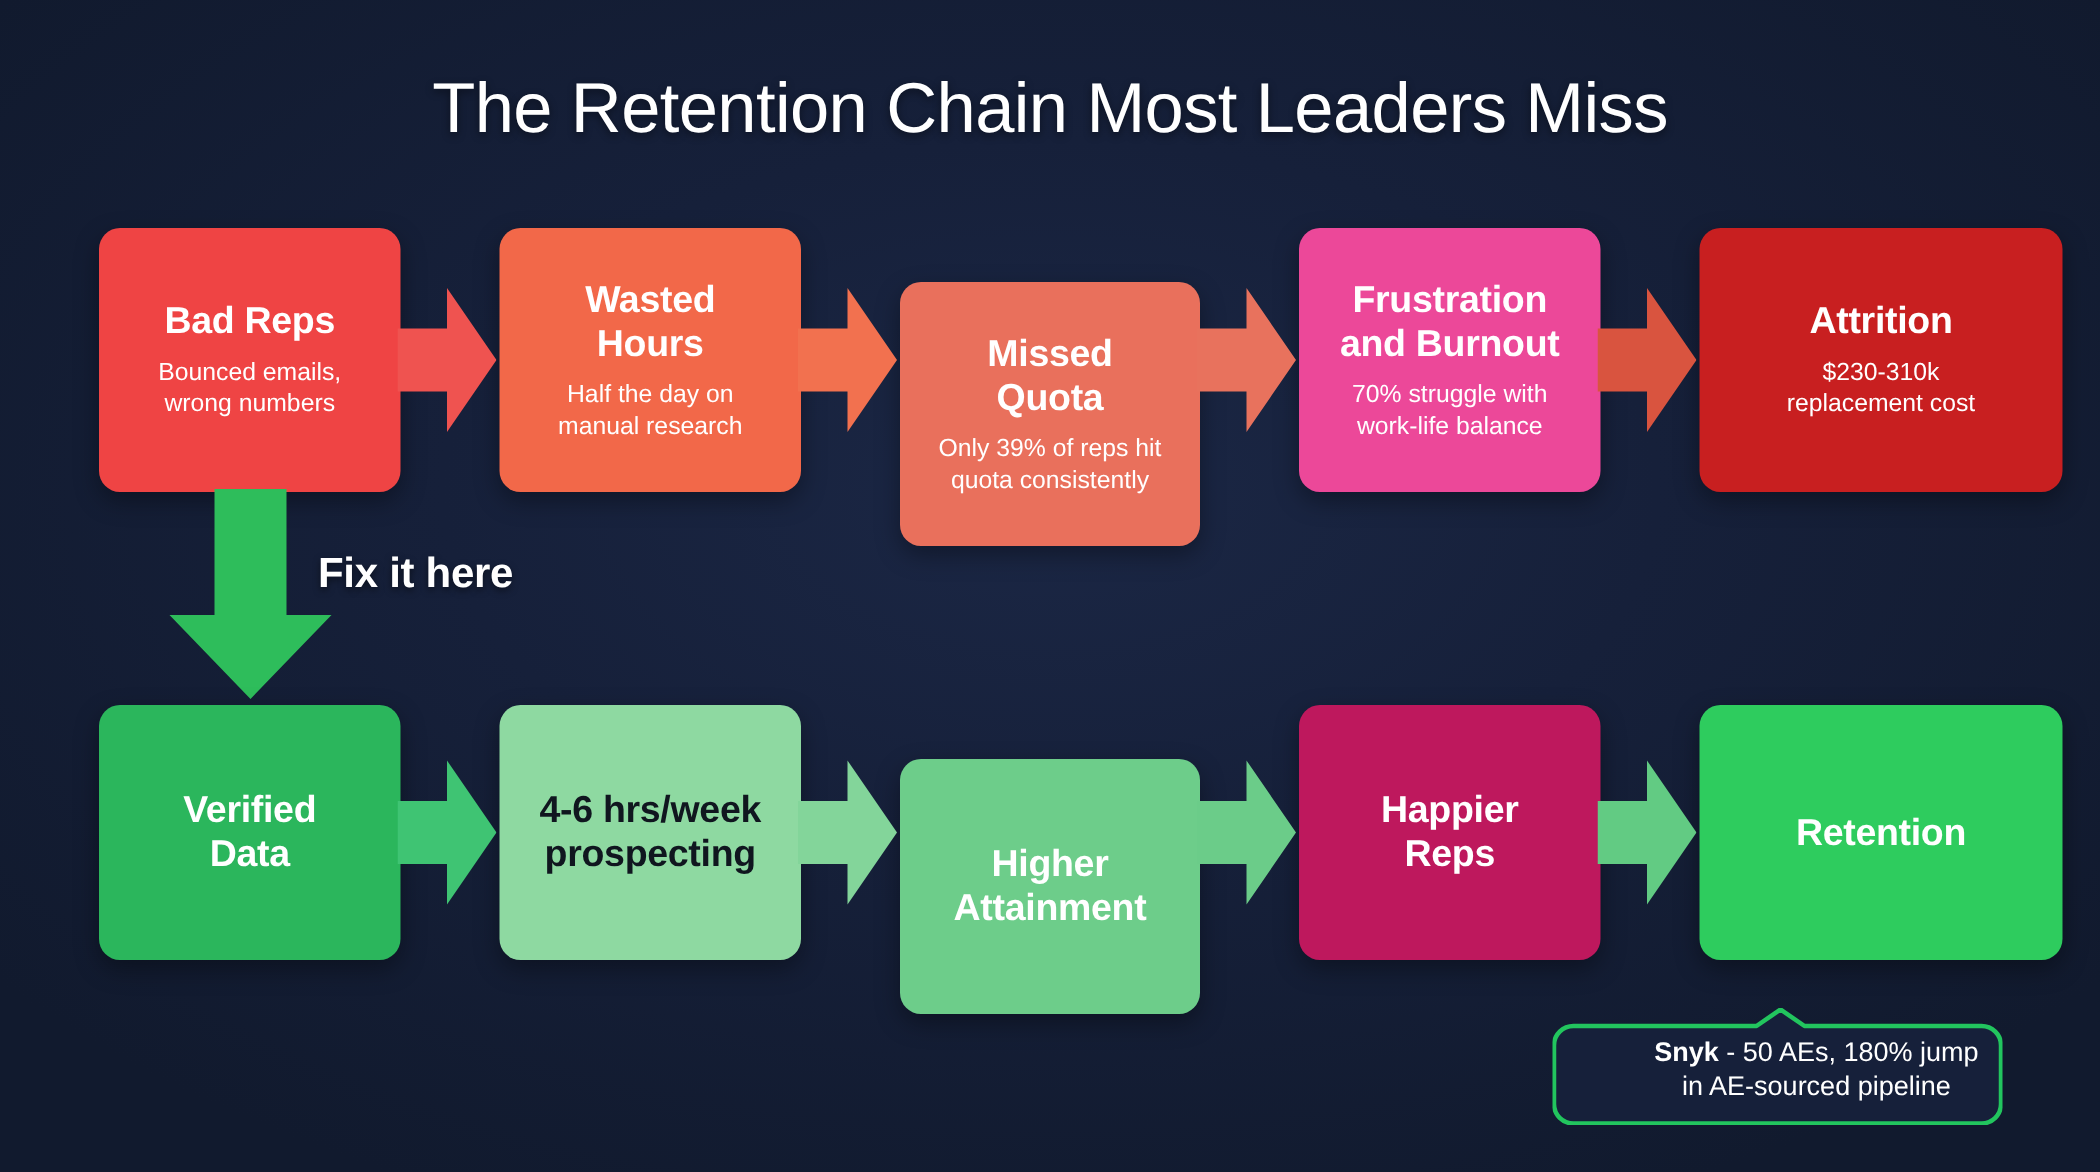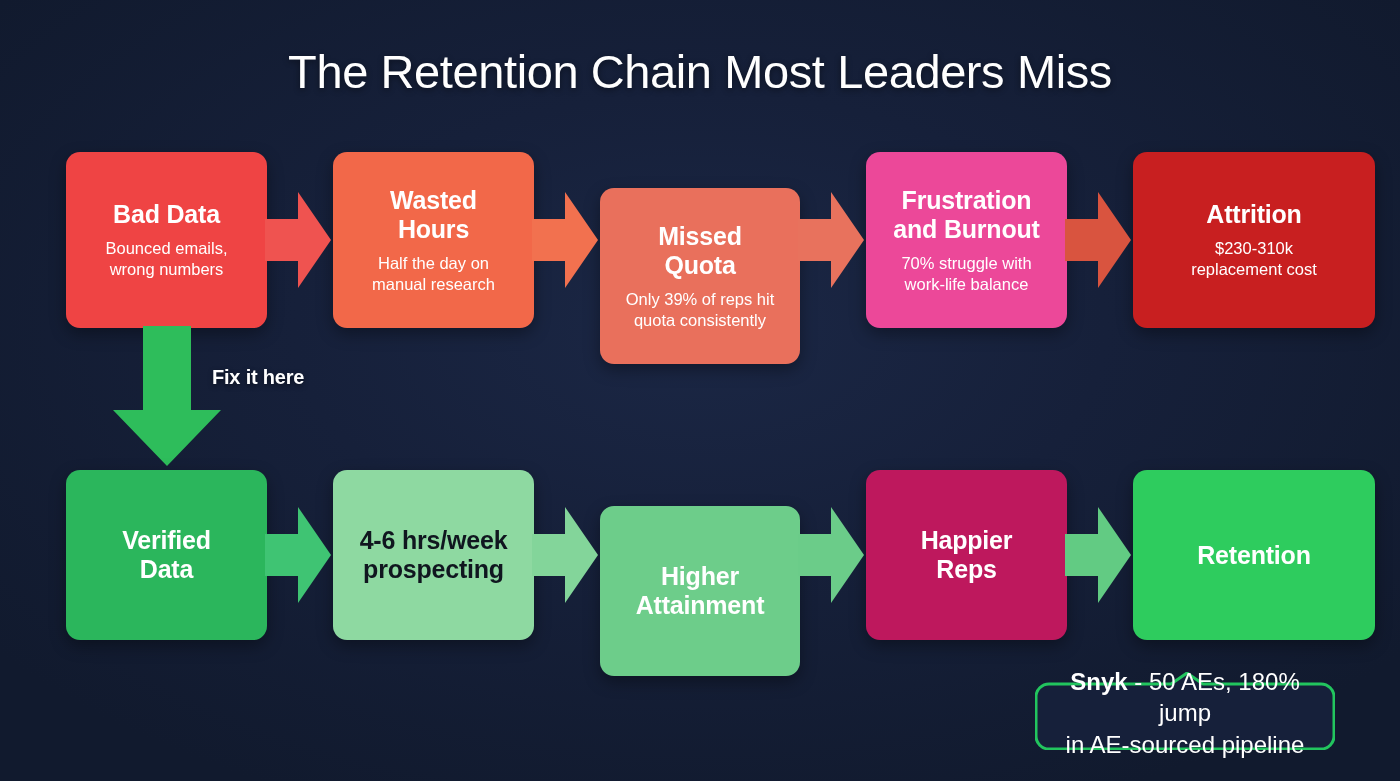--- a/index.html
+++ b/index.html
@@ -96,21 +96,21 @@
     top: 326px;
     width: 120px;
     height: 140px;
   }
   .down-arrow svg { display: block; width: 100%; height: 100%; }
 
   .fix-label {
     position: absolute;
     left: 212px;
     top: 366px;
-    font-size: 20px;
+    font-size: 28px;
     font-weight: bold;
     color: #ffffff;
     letter-spacing: -0.2px;
     text-shadow: 0 2px 5px rgba(0,0,0,0.5);
   }
 
   
   .callout {
     position: absolute;
     left: 1035px;
@@ -124,34 +124,34 @@
   }
   .callout .frame svg { display: block; width: 100%; height: 100%; }
   .callout .c-text {
     position: absolute;
     left: 0; right: 0;
     top: 0; bottom: 0;
     display: flex;
     align-items: center;
     justify-content: flex-end;
     text-align: center;
-    font-size: 24px;
+    font-size: 18px;
     line-height: 1.3;
     color: #ffffff;
     padding: 4px 16px 0;
   }
   .callout .c-text b { font-weight: bold; }
 </style>
 </head>
 <body>
 
 <div class="title">The Retention Chain Most Leaders Miss</div>
 
 <div class="stage row1 col1 txt-light" style="background:#ef4444;">
-  <div class="s-title">Bad Data</div>
+  <div class="s-title">Bad Reps</div>
   <div class="s-sub">Bounced emails,<br>wrong numbers</div>
 </div>
 
 <div class="stage row1 col2 txt-light" style="background:#f26849;">
   <div class="s-title">Wasted<br>Hours</div>
   <div class="s-sub">Half the day on<br>manual research</div>
 </div>
 
 <div class="stage row1 col3 txt-light" style="background:#e9705c;">
   <div class="s-title">Missed<br>Quota</div>

